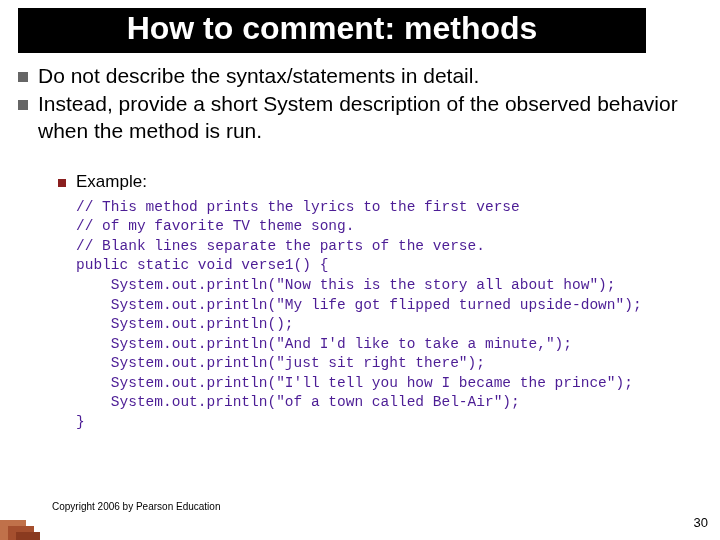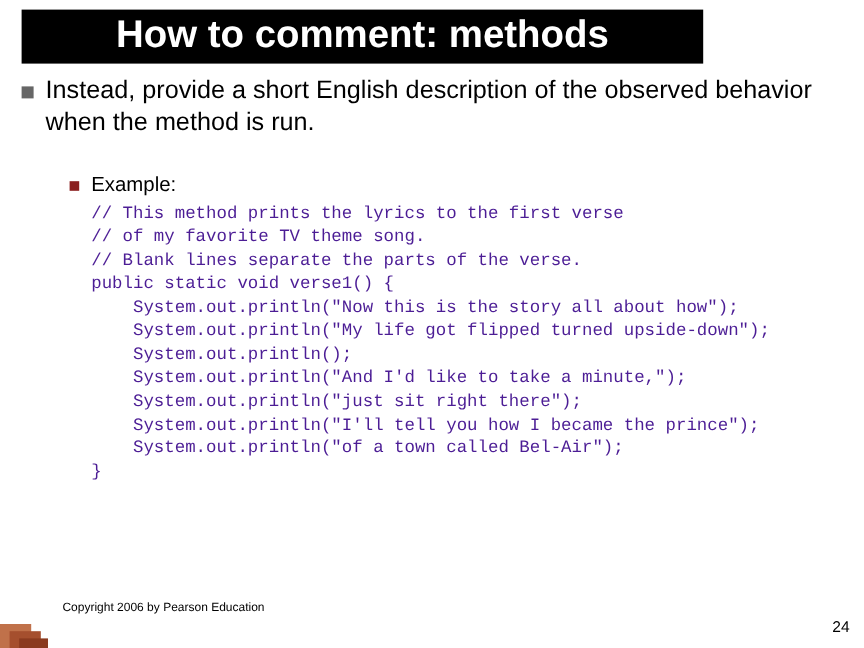--- a/index.html
+++ b/index.html
@@ -4,21 +4,21 @@
 <style>
   * { margin: 0; padding: 0; box-sizing: border-box; }
   html, body { width: 720px; height: 540px; overflow: hidden; }
   body {
     font-family: Verdana, Geneva, sans-serif;
     background: #ffffff;
     position: relative;
   }
   .title-bar {
     background: #000000;
-    width: 568px;
+    width: 628px;
     margin: 8px 0 0 18px;
     padding: 2px 0 6px 0;
   }
   .title-bar h1 {
     color: #ffffff;
     font-family: Verdana, Geneva, sans-serif;
     font-weight: bold;
     font-size: 32px;
     text-align: center;
     letter-spacing: 0px;
@@ -115,21 +115,25 @@
 <body>
 
 <div class="title-bar">
   <h1>How to comment: methods</h1>
 </div>
 
 <div class="content">
   <ul class="bullet-list">
     <li class="bullet-item">
       <span class="bullet-marker"></span>
-      <span class="bullet-text">Instead, provide a short English description of the observed behavior when the method is run.</span>
+      <span class="bullet-text">Do not describe the syntax/statements in detail.</span>
+    </li>
+    <li class="bullet-item">
+      <span class="bullet-marker"></span>
+      <span class="bullet-text">Instead, provide a short System description of the observed behavior when the method is run.</span>
     </li>
   </ul>
 
   <div class="sub-section">
     <div class="sub-bullet">
       <span class="sub-marker"></span>
       <span class="sub-text">Example:</span>
     </div>
   </div>
 
@@ -147,13 +151,13 @@
 }</div>
 </div>
 
 <div class="footer-accent">
   <div class="a1"></div>
   <div class="a2"></div>
   <div class="a3"></div>
 </div>
 
 <div class="copyright">Copyright 2006 by Pearson Education</div>
-<div class="page-num">24</div>
+<div class="page-num">30</div>
 
 </body></html>

